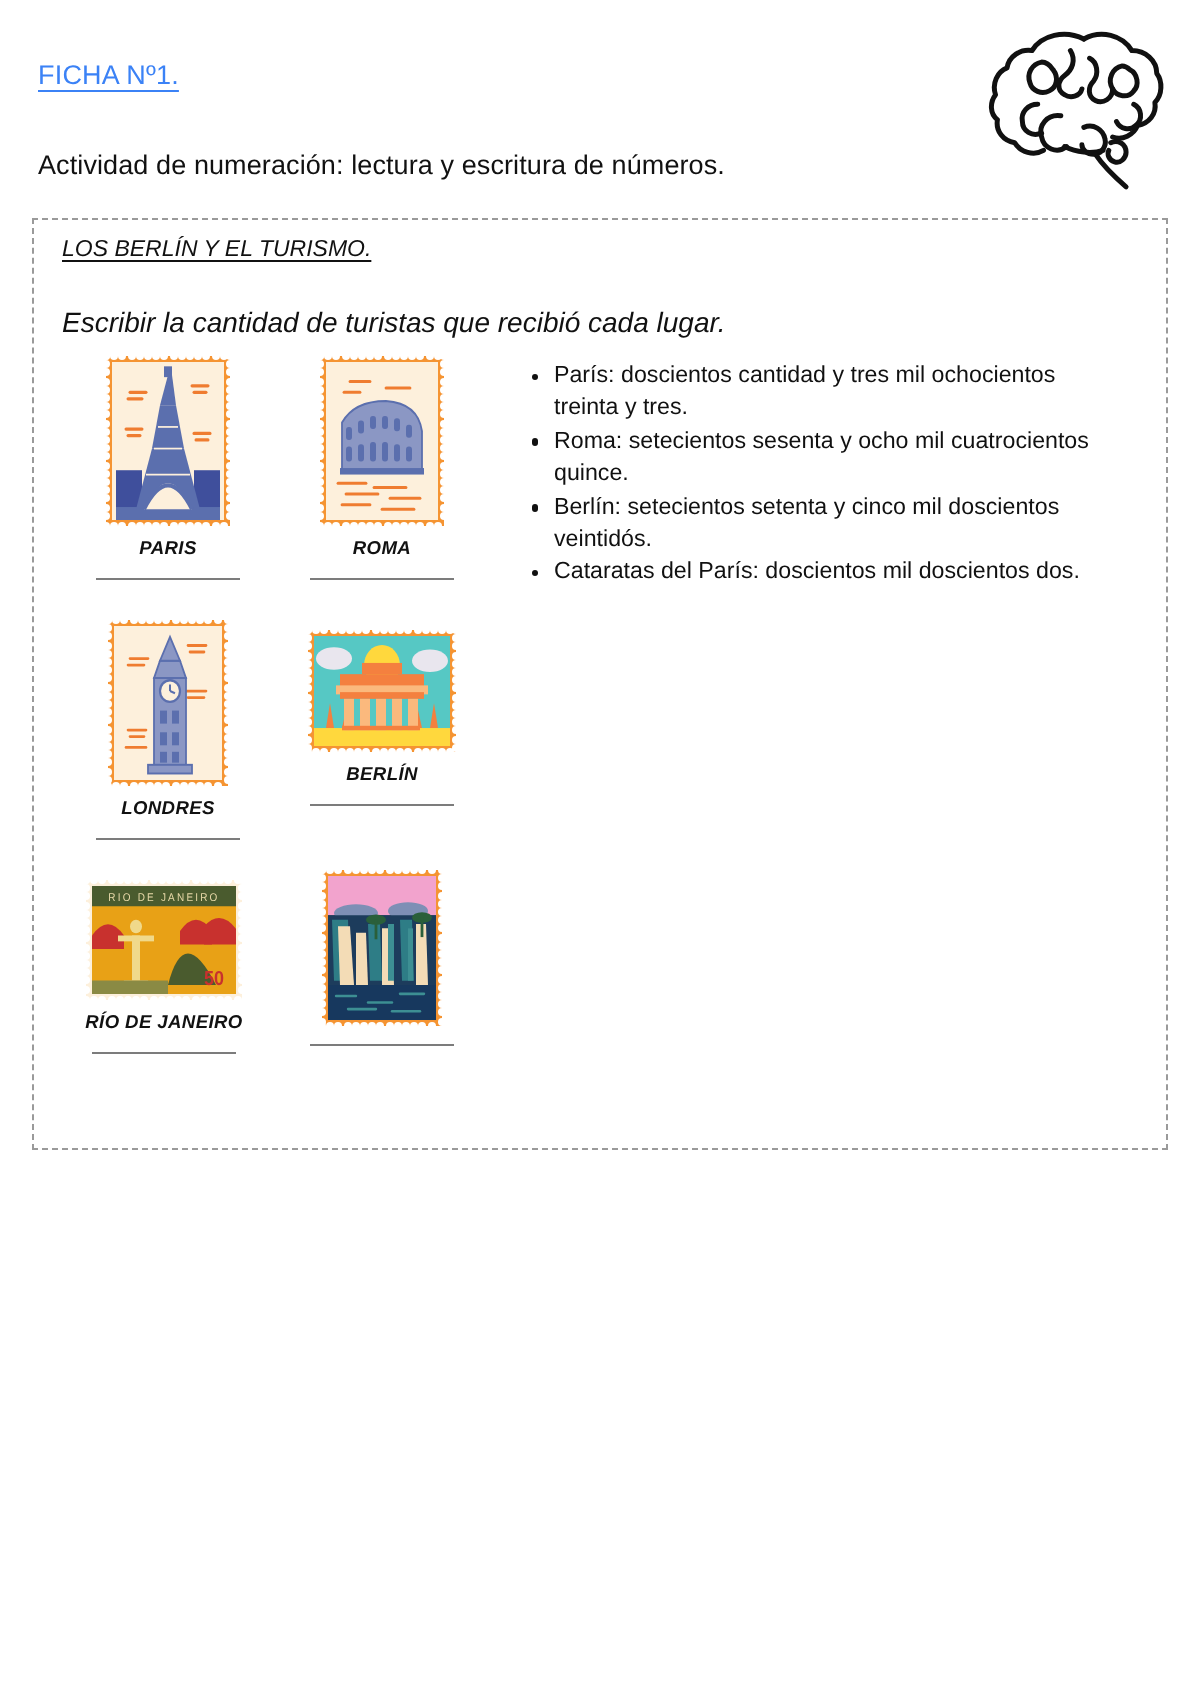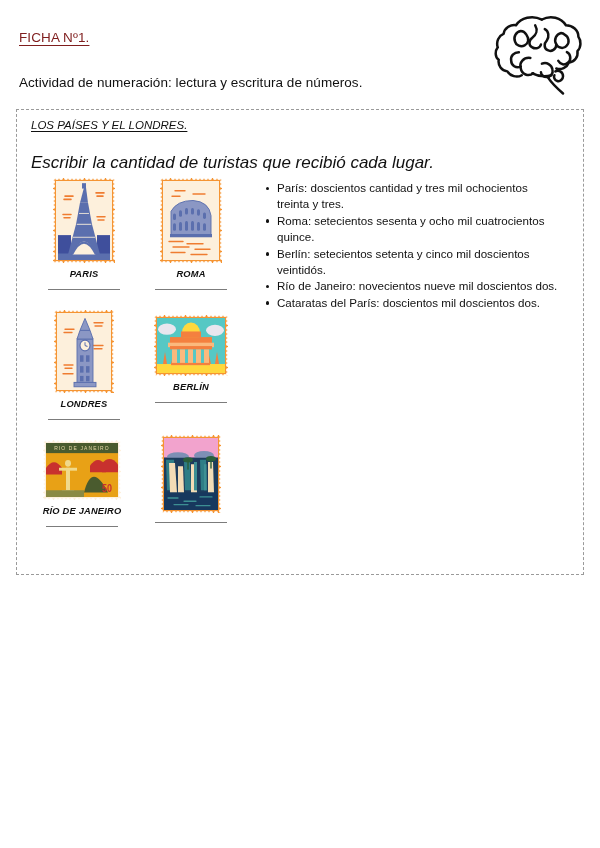--- a/index.html
+++ b/index.html
@@ -22,21 +22,21 @@
     width: 600px;
     height: 848px;
     box-sizing: border-box;
     padding: 0;
   }
   .ficha-title {
     position: absolute;
     left: 19px;
     top: 30px;
     font-size: 13.5px;
-    color: #7f1d1d;
+    color: #3b82f6;
     text-decoration: underline;
     text-underline-offset: 3px;
     letter-spacing: 0.1px;
   }
   .activity-line {
     position: absolute;
     left: 19px;
     top: 75px;
     font-size: 13.5px;
     color: #111;
@@ -69,21 +69,21 @@
     font-style: italic;
     font-weight: 400;
     color: #111;
     text-decoration: underline;
     text-underline-offset: 2px;
   }
   .box-instruction {
     position: absolute;
     left: 14px;
     top: 43px;
-    font-size: 17px;
+    font-size: 14px;
     font-style: italic;
     color: #111;
   }
 
   
   .stamps-area {
     position: absolute;
     left: 0;
     top: 0;
     width: 240px;
@@ -191,21 +191,21 @@
       <path d="M40 52c-7-1-12 5-10 11 1 6 8 9 13 5"></path>
       <path d="M52 58c5-2 10 1 11 6 1 4-2 8-6 8-3 0-6-2-6-5"></path>
       <path d="M66 66c4-2 8 1 8 5 0 3-3 6-6 5-3-1-4-4-3-6"></path>
       <path d="M42 68c6 3 14 4 20 2"></path>
       <path d="M58 72c4 6 9 11 16 17"></path>
     </svg>
   </div>
 
   <div class="activity-box">
 
-    <div class="box-heading">LOS PAÍSES Y EL LONDRES.</div>
+    <div class="box-heading">LOS BERLÍN Y EL TURISMO.</div>
     <div class="box-instruction">Escribir la cantidad de turistas que recibió cada lugar.</div>
 
     <div class="stamps-area">
 
       <div class="stamp-cell" style="left:15px; top:68px;">
         <div class="stamp" style="width:62px;">
           <div class="stamp-inner" style="height:79px;">
             <svg viewBox="0 0 56 73" width="100%" height="100%" preserveAspectRatio="none">
               <rect width="56" height="73" fill="#fdf0dc"></rect>
               <g stroke="#ef7c30" stroke-width="1.5" stroke-linecap="round">
@@ -853,19 +853,18 @@
         <div class="answer-line"></div>
       </div>
 
     </div>
 
     <div class="bullets">
       <ul>
         <li>París: doscientos cantidad y tres mil ochocientos treinta y tres.</li>
         <li>Roma: setecientos sesenta y ocho mil cuatrocientos quince.</li>
         <li>Berlín: setecientos setenta y cinco mil doscientos veintidós.</li>
-        <li>Río de Janeiro: novecientos nueve mil doscientos dos.</li>
         <li>Cataratas del París: doscientos mil doscientos dos.</li>
       </ul>
     </div>
 
   </div>
 </div>
 
 </body></html>

